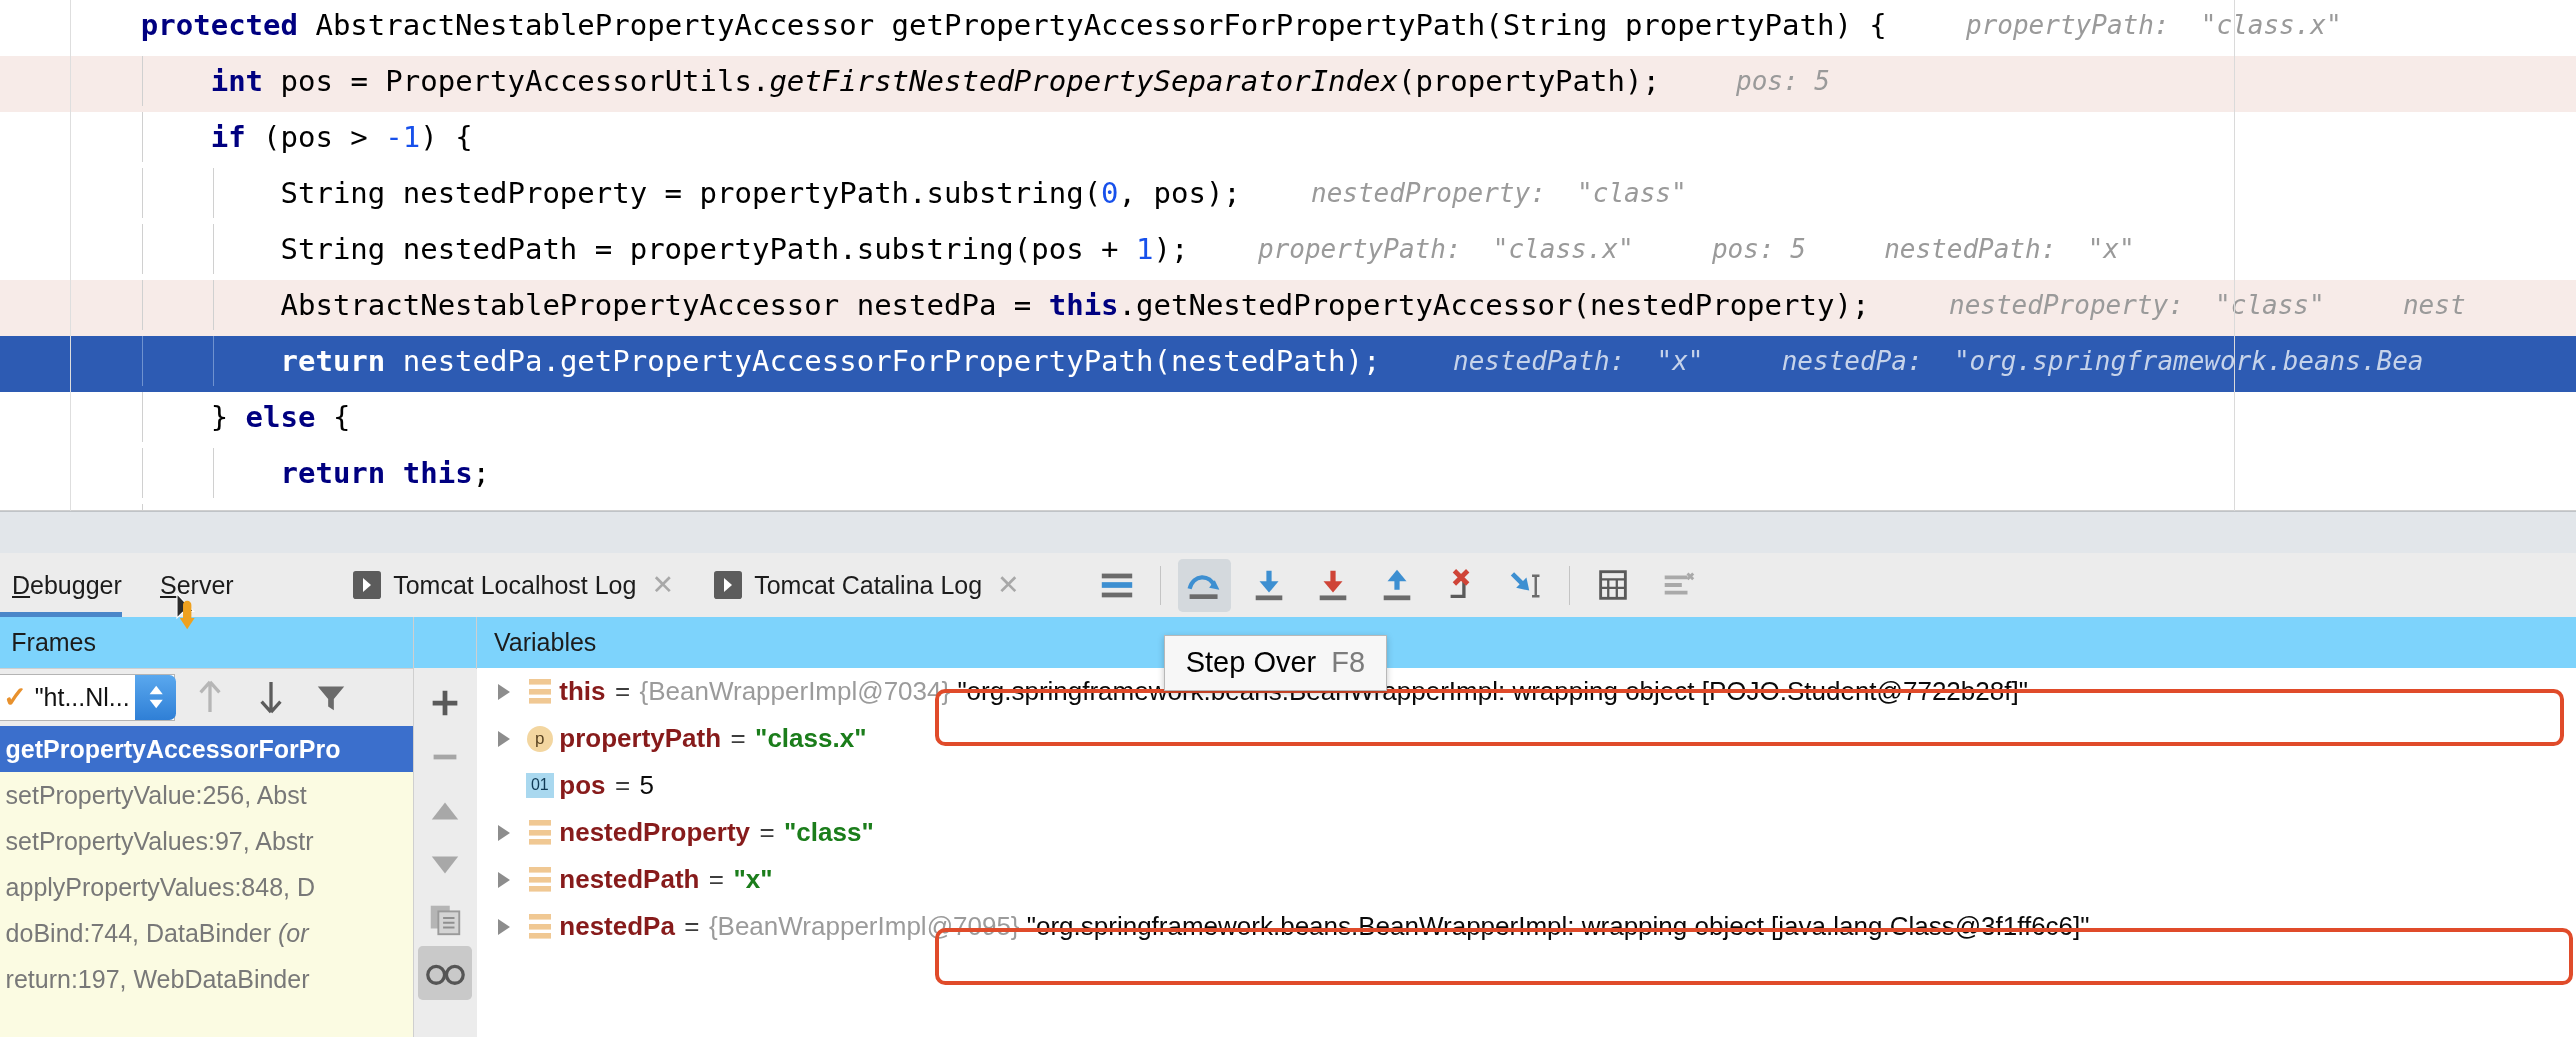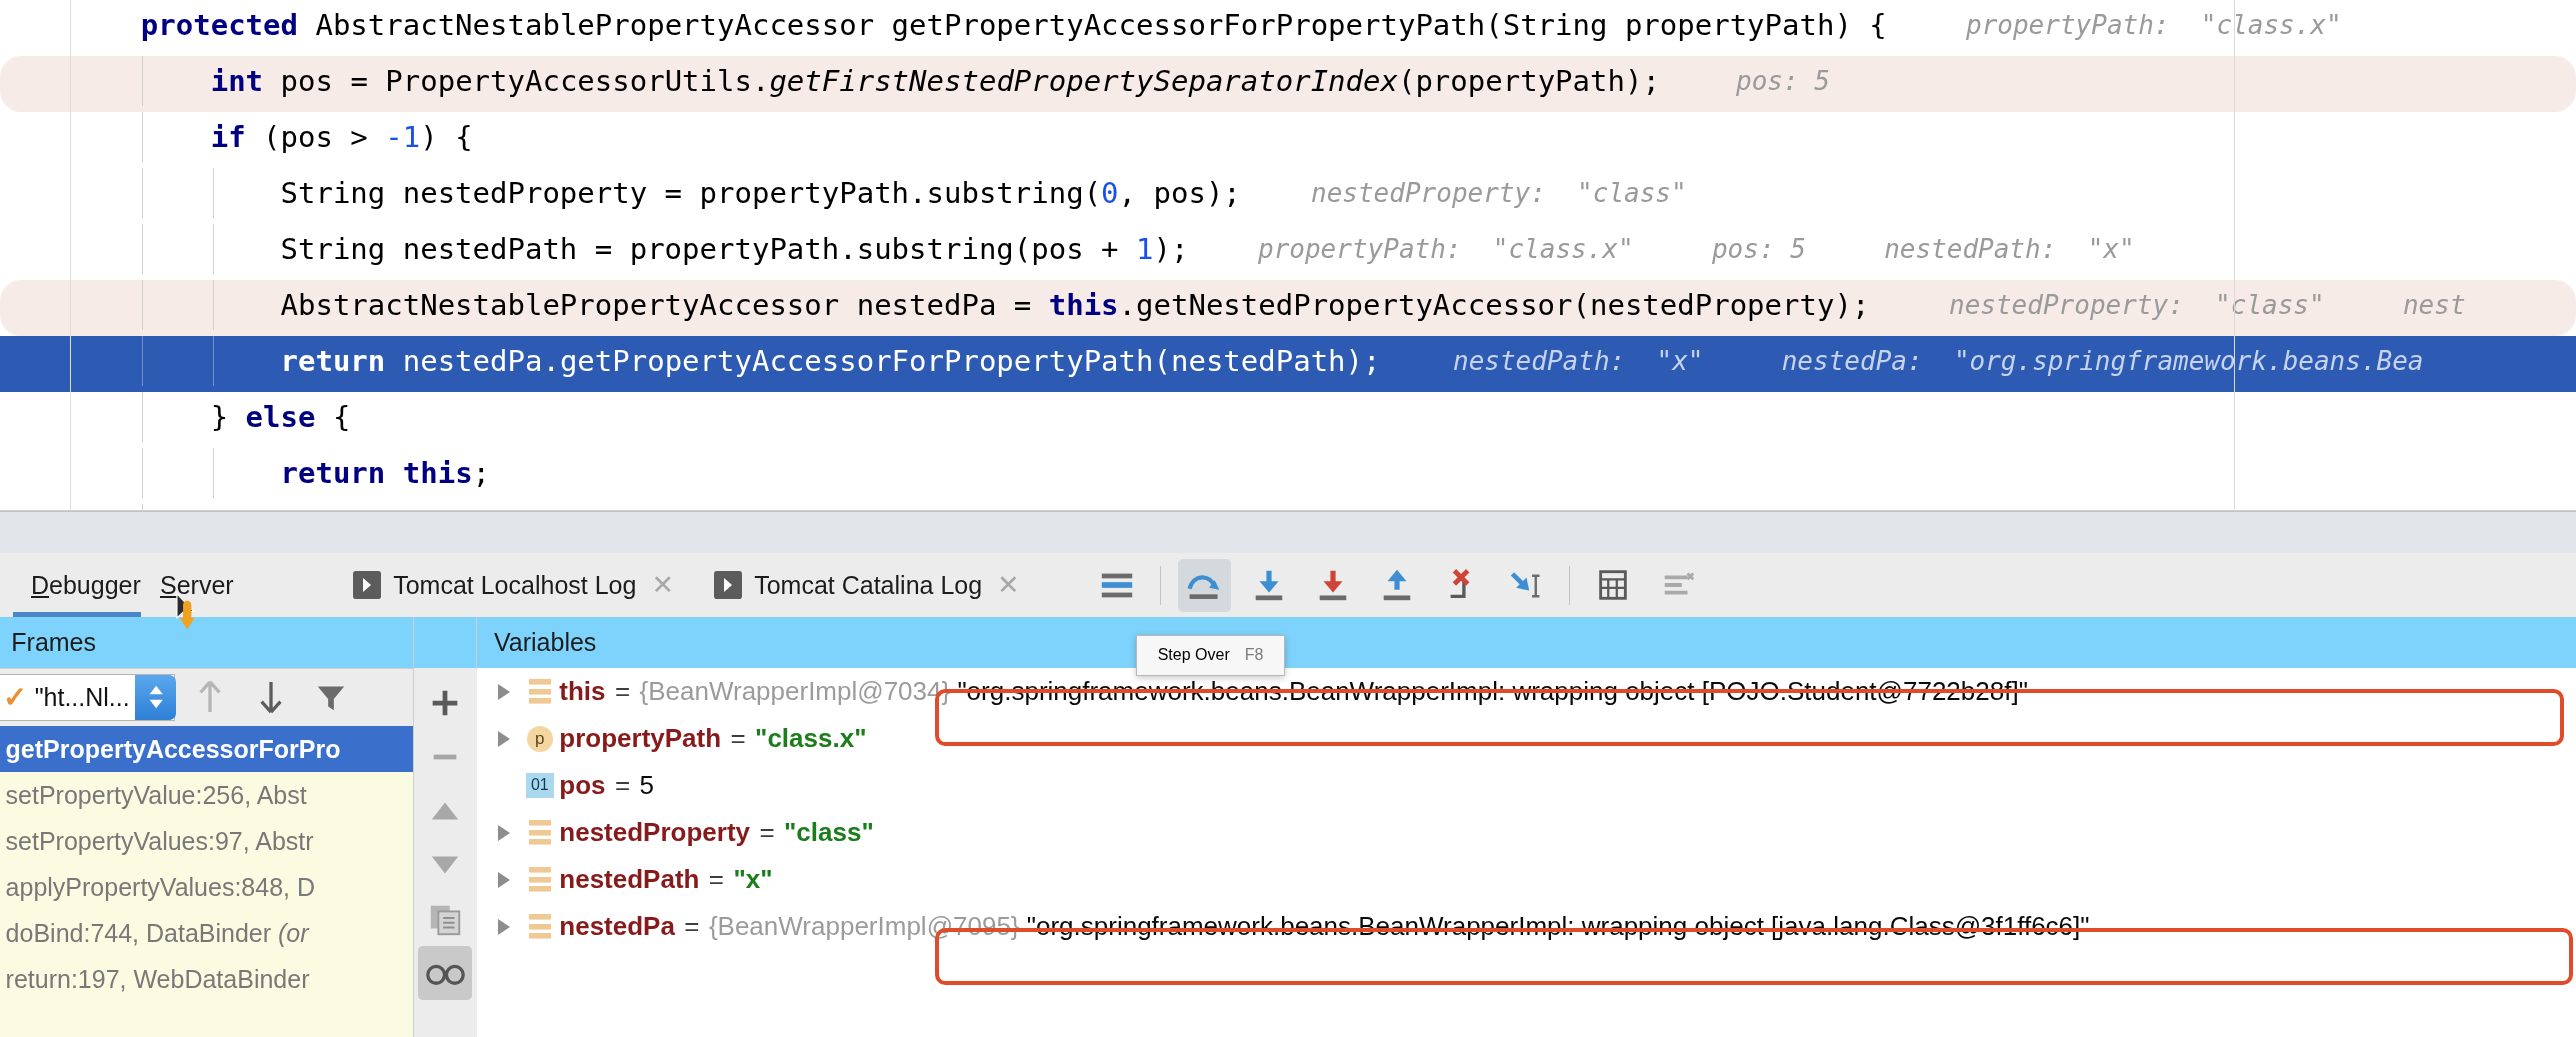--- a/index.html
+++ b/index.html
@@ -26,21 +26,21 @@
   }
   .code-line {
     position: relative;
     height: 56px;
     line-height: 50px;
     white-space: pre;
     font-family: "DejaVu Sans Mono", monospace;
     font-size: 29px;
     color: #000000;
   }
-  .code-line.exec-prev { background: #f7ebe8; border-radius: 21px; }
+  .code-line.exec-prev { background: #f7ebe8; }
   .code-line.exec-cur  { background: #2d5bb3; color: #ffffff; }
   .code-text {
     position: absolute;
     left: 71px;
     top: 0;
     white-space: pre;
   }
   .indent-guide {
     position: absolute;
     top: 0;
@@ -179,26 +179,26 @@
   .tb-btn.active { background: #d4d9dd; }
   .tb-sep {
     width: 0.9px; height: 39px;
     background: #c4c4c4;
     margin: 0 11.3px;
   }
 
   
   #step-over-tooltip {
     position: absolute;
-    left: 1136px; top: 635px;
+    left: 1164px; top: 635px;
     padding: 10.3px 20.7px;
     background: #f7f7f7;
     border: 0.9px solid #b8b8b8;
     box-shadow: 0 1.9px 6.6px rgba(0,0,0,0.22);
-    font-size: 16px;
+    font-size: 29px;
     color: #000000;
     white-space: nowrap;
     z-index: 80;
   }
   #step-over-tooltip .shortcut { color: #7c7c7c; margin-left: 15px; }
 
   
   #panel-headers {
     position: absolute;
     left: 0; top: 64px;
@@ -425,21 +425,21 @@
     </div>
   <div class="right-margin-line"></div>
 </div>
 <div id="editor-bottom-rule"></div>
 
 <div id="tool-divider"></div>
 
 <div id="toolwindow">
 
   <div id="tabbar">
-      <div class="tw-tab" style="left: 13px; padding-left: 18px;">
+      <div class="tw-tab" style="left: 0px; padding-left: 12px;">
         <span><span class="mnemonic">D</span>ebugger</span>
         <span class="tab-underline"></span>
       </div>
       <div class="tw-tab" style="left: 160px; padding-left: 0px;">
         <span><span class="mnemonic">S</span>erver</span>
       </div>
       <div class="tw-tab" style="left: 338px; padding-left: 15px;">
         <span class="tab-runicon"></span>
         <span>Tomcat Localhost Log</span>
         <span class="tab-close">✕</span>

